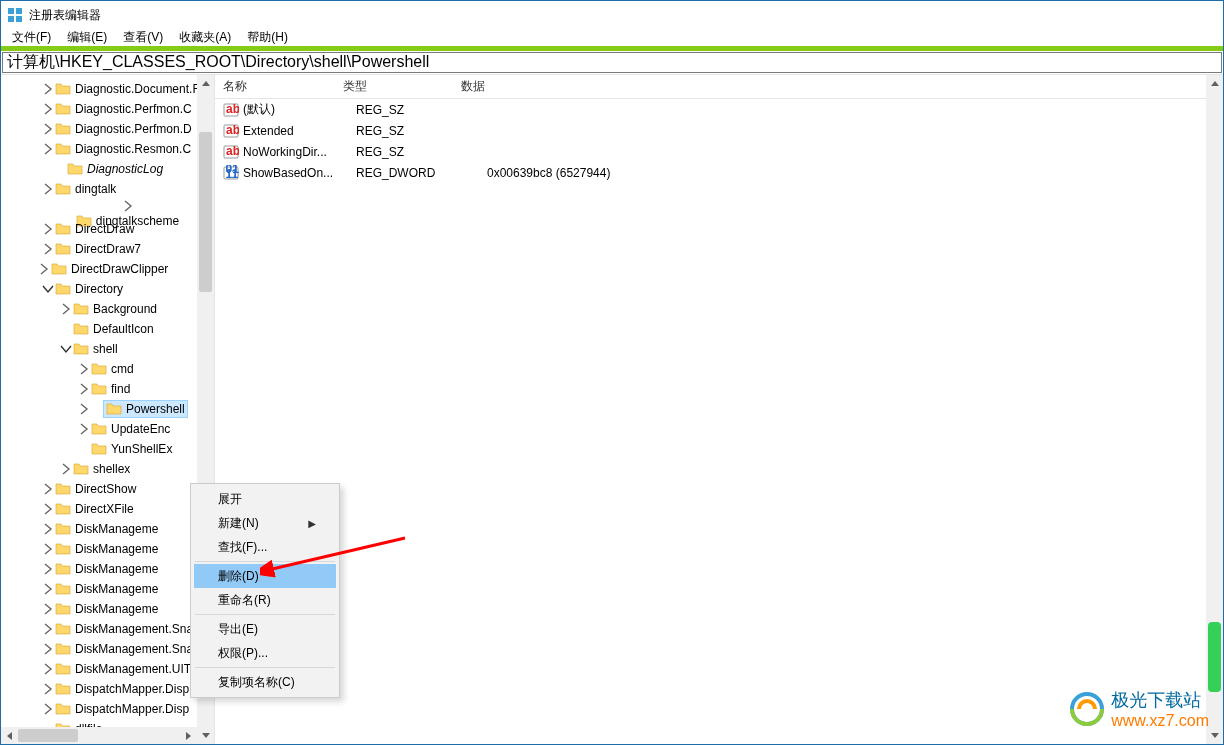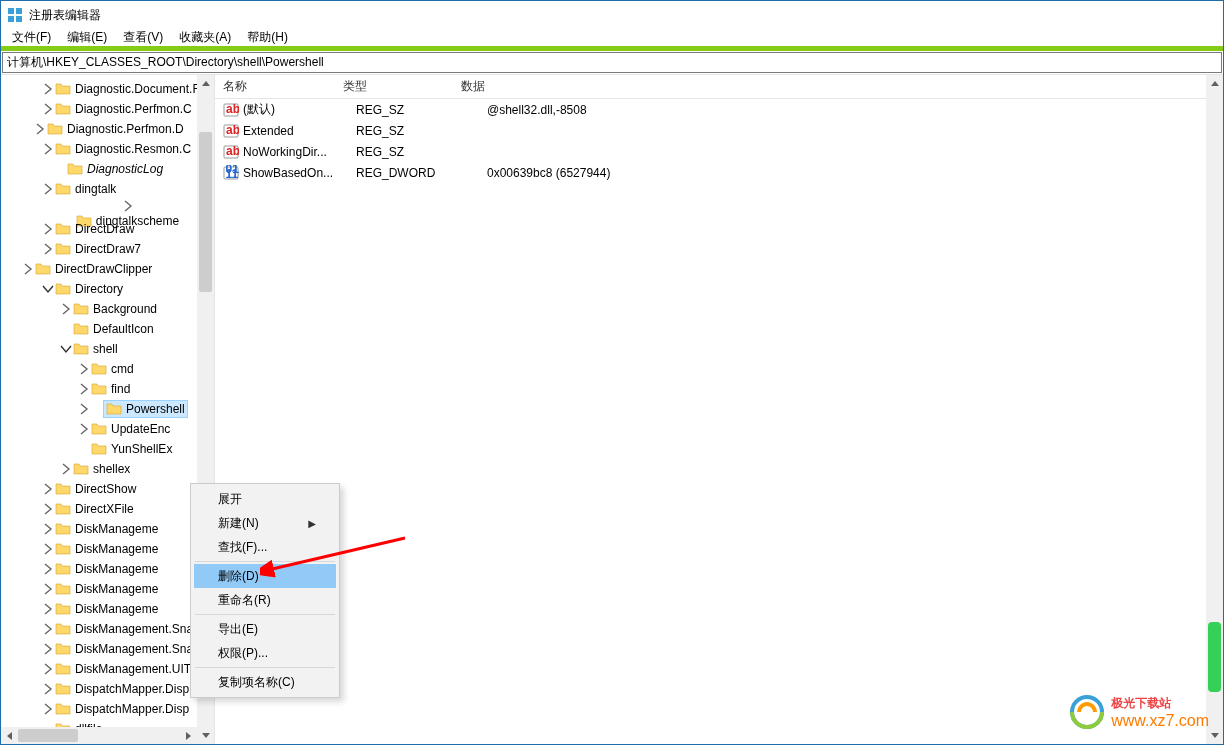--- a/index.html
+++ b/index.html
@@ -8,21 +8,21 @@
 .window { width: 1224px; height: 745px; border: 1px solid #1e6ca8; display: flex; flex-direction: column; }
 
 .titlebar { height: 28px; display: flex; align-items: center; padding: 0 6px; background: #fff; }
 .titlebar .icon-reg { width: 16px; height: 16px; margin-right: 6px; }
 .titlebar .title { color: #000; }
 
 .menubar { height: 22px; display: flex; align-items: center; padding: 0 4px; gap: 2px; border-bottom: 5px solid #84cc16; }
 .menubar .menuitem { padding: 2px 7px; cursor: default; }
 
 .addressbar { height: 24px; padding: 1px; border-bottom: 1px solid #e5e5e5; }
-.addressbar .addr-input { width: 100%; height: 100%; border: 1px solid #7a7a7a; padding: 0 4px; font-size: 12px; }
+.addressbar .addr-input { width: 100%; height: 100%; border: 1px solid #7a7a7a; padding: 0 4px; font-size: 16px; }
 
 .content { flex: 1; display: flex; overflow: hidden; position: relative; }
 
 .tree-pane { width: 214px; border-right: 1px solid #e5e5e5; overflow: hidden; position: relative; padding-top: 4px; }
 .tree { list-style: none; }
 .tree-item { display: flex; align-items: center; height: 20px; white-space: nowrap; cursor: default; position: relative; }
 .tree-item .chev { display: inline-flex; width: 14px; justify-content: center; color: #666; }
 .tree-item.selected .label-wrap { background: #cce8ff; border: 1px solid #99d1ff; padding: 0 2px; margin: -1px 12px; }
 .label-wrap { display: inline-flex; align-items: center; height: 18px; }
 .folder-icon { width: 16px; height: 16px; margin-right: 4px; display: inline-block; }
@@ -58,21 +58,21 @@
 
 .context-menu { position: absolute; left: 189px; top: 408px; width: 150px; background: #f2f2f2; border: 1px solid #ccc; box-shadow: 4px 4px 6px rgba(0,0,0,0.15); padding: 3px; z-index: 10; }
 .context-menu .mitem { height: 24px; display:flex; align-items:center; justify-content:space-between; padding: 0 20px 0 24px; cursor: default; }
 .context-menu .mitem.hover { background: #91c9f7; }
 .context-menu .sep { height: 1px; background: #d7d7d7; margin: 2px 1px; }
 .context-menu .submenu-arrow { font-size:10px; color:#333; }
 
 .arrow-annot { position:absolute; left:259px; top:459px; z-index:11; pointer-events:none; }
 
 .watermark { position: absolute; right: 14px; bottom: 14px; display:flex; align-items:center; gap:6px; }
-.watermark .wm-text1 { color:#ef4444; font-size:12px; font-weight:bold; }
+.watermark .wm-text1 { color:#0369a1; font-size:18px; font-weight:normal; }
 .watermark .wm-text2 { color:#ff7b00; font-size:16px; }
 
 svg { display:block; }
 </style>
 </head>
 <body>
 
 <svg width="0" height="0" style="position:absolute">
   <defs>
     <g id="regedit-icon">
@@ -169,21 +169,21 @@
             </span>
             <span class="label-wrap">
               <span class="folder-icon">
                 <svg width="16" height="16">
                   <use href="#folder"></use>
                 </svg>
               </span>
               <span class="label">Diagnostic.Perfmon.C</span>
             </span>
           </li>
-          <li class="tree-item" style="padding-left: 32px;">
+          <li class="tree-item" style="padding-left: 40px;">
             <span class="chev">
               <svg width="14" height="14">
                 <use href="#chev-r"></use>
               </svg>
             </span>
             <span class="label-wrap">
               <span class="folder-icon">
                 <svg width="16" height="16">
                   <use href="#folder"></use>
                 </svg>
@@ -270,21 +270,21 @@
             </span>
             <span class="label-wrap">
               <span class="folder-icon">
                 <svg width="16" height="16">
                   <use href="#folder"></use>
                 </svg>
               </span>
               <span class="label">DirectDraw7</span>
             </span>
           </li>
-          <li class="tree-item" style="padding-left: 20px;">
+          <li class="tree-item" style="padding-left: 36px;">
             <span class="chev">
               <svg width="14" height="14">
                 <use href="#chev-r"></use>
               </svg>
             </span>
             <span class="label-wrap">
               <span class="folder-icon">
                 <svg width="16" height="16">
                   <use href="#folder"></use>
                 </svg>
@@ -669,21 +669,20 @@
           <div class="list-row">
             <div class="cell row-name">
               <span class="val-icon">
                 <svg width="16" height="16">
                   <use href="#val-sz"></use>
                 </svg>
               </span>
               <span>(默认)</span>
             </div>
             <div class="cell row-type">REG_SZ</div>
-            <div class="cell row-data">@shell32.dll,-8508</div>
           </div>
           <div class="list-row">
             <div class="cell row-name">
               <span class="val-icon">
                 <svg width="16" height="16">
                   <use href="#val-sz"></use>
                 </svg>
               </span>
               <span>Extended</span>
             </div>

